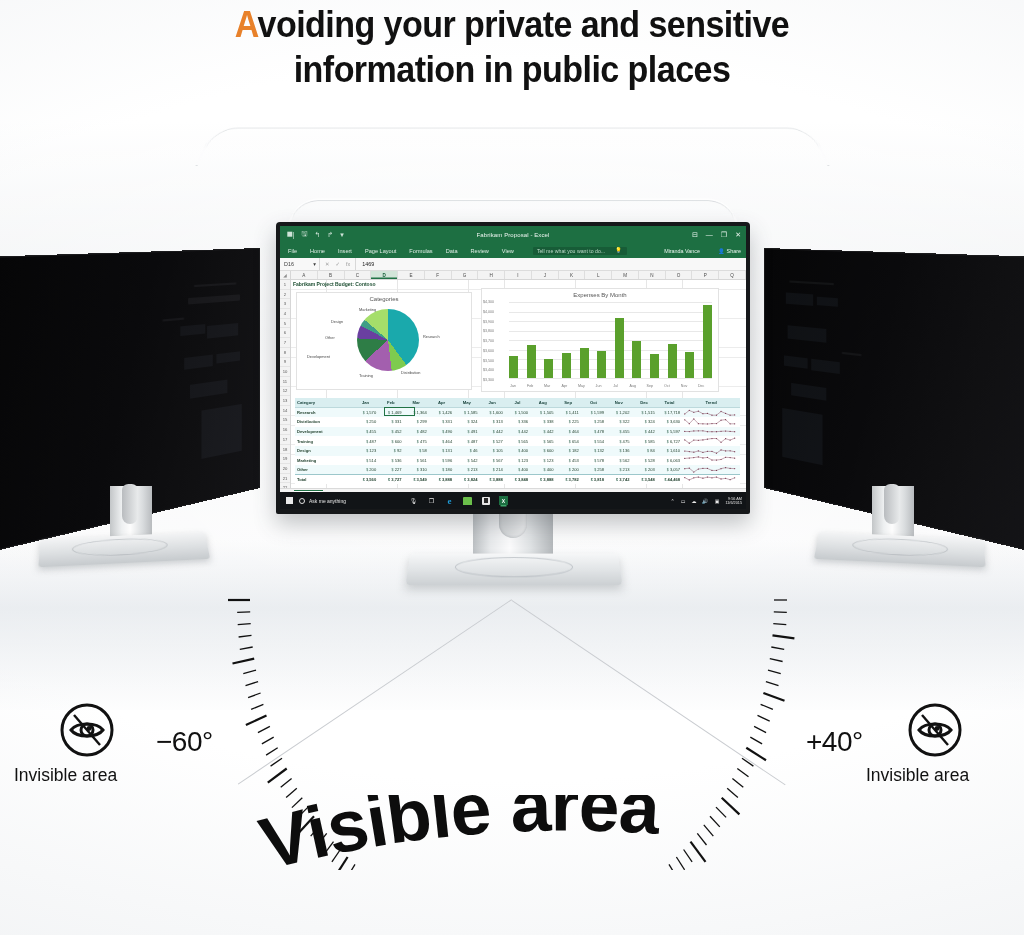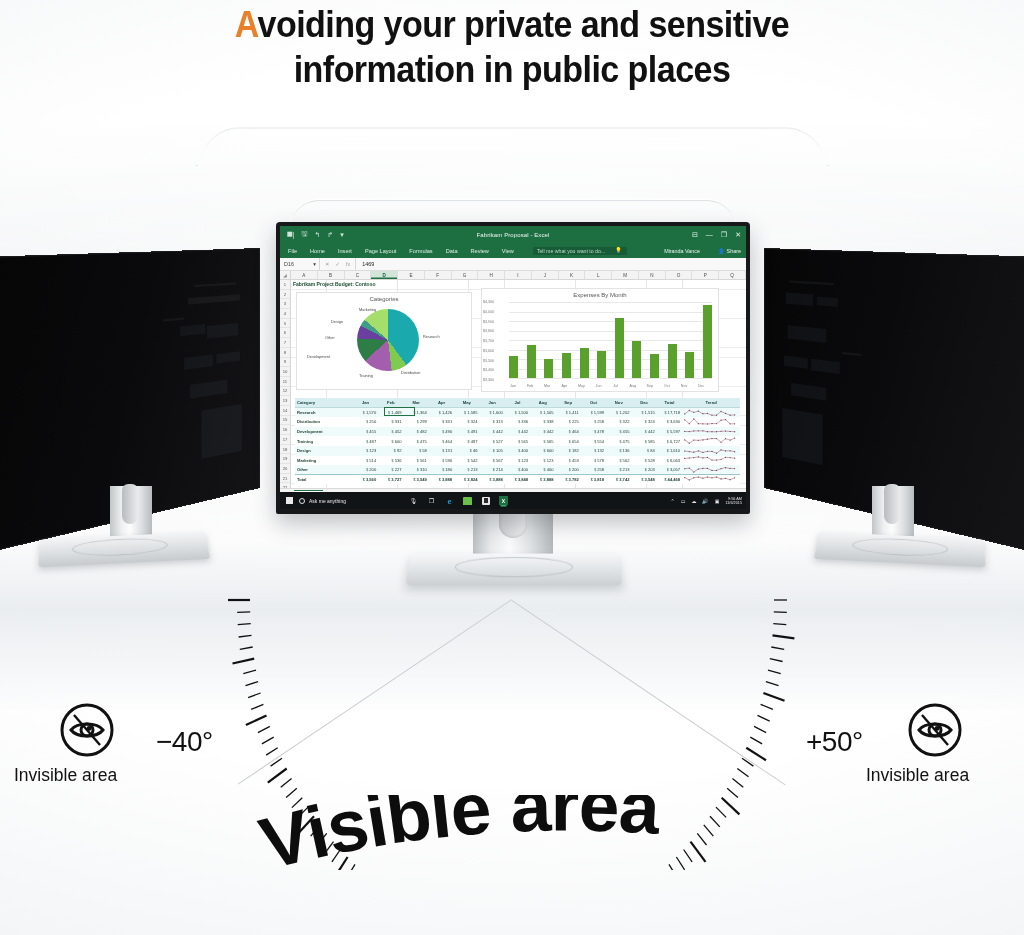--- a/index.html
+++ b/index.html
@@ -943,31 +943,31 @@
   <div class="cone" style="left:512px; top:600px; width:330px; transform: rotate(146deg);"></div>
   <div class="cone" style="left:512px; top:600px; width:330px; transform: rotate(34deg);"></div>
 
   <svg class="eye-badge" style="left:60px; top:703px;" viewBox="0 0 54 54">
     <circle cx="27" cy="27" r="25" fill="none" stroke="#111" stroke-width="3"></circle>
     <path d="M11 27 C17 19, 37 19, 43 27 C37 35, 17 35, 11 27 Z" fill="none" stroke="#111" stroke-width="3"></path>
     <circle cx="27" cy="27" r="6" fill="none" stroke="#111" stroke-width="3"></circle>
     <circle cx="29" cy="25.5" r="2.4" fill="#111"></circle>
     <line x1="14" y1="12" x2="40" y2="42" stroke="#111" stroke-width="2.4"></line>
   </svg>
-  <div class="ang" style="left:156px; top:726px;">−40°</div>
+  <div class="ang" style="left:156px; top:726px;">−60°</div>
   <div class="inv-label" style="left:14px; top:765px;">Invisible area</div>
 
   <svg class="eye-badge" style="left:908px; top:703px;" viewBox="0 0 54 54">
     <circle cx="27" cy="27" r="25" fill="none" stroke="#111" stroke-width="3"></circle>
     <path d="M11 27 C17 19, 37 19, 43 27 C37 35, 17 35, 11 27 Z" fill="none" stroke="#111" stroke-width="3"></path>
     <circle cx="27" cy="27" r="6" fill="none" stroke="#111" stroke-width="3"></circle>
     <circle cx="29" cy="25.5" r="2.4" fill="#111"></circle>
     <line x1="14" y1="12" x2="40" y2="42" stroke="#111" stroke-width="2.4"></line>
   </svg>
-  <div class="ang" style="left:806px; top:726px;">+50°</div>
+  <div class="ang" style="left:806px; top:726px;">+40°</div>
   <div class="inv-label" style="left:866px; top:765px;">Invisible area</div>
 
   <svg class="visible-area" viewBox="0 0 1024 140">
     <defs>
       <path id="arcpath" d="M 258 78 Q 512 6 790 56" fill="none"></path>
     </defs>
     <text>
       <textPath href="#arcpath" startOffset="2%" id="va-text">Visible area</textPath>
     </text>
   </svg>

